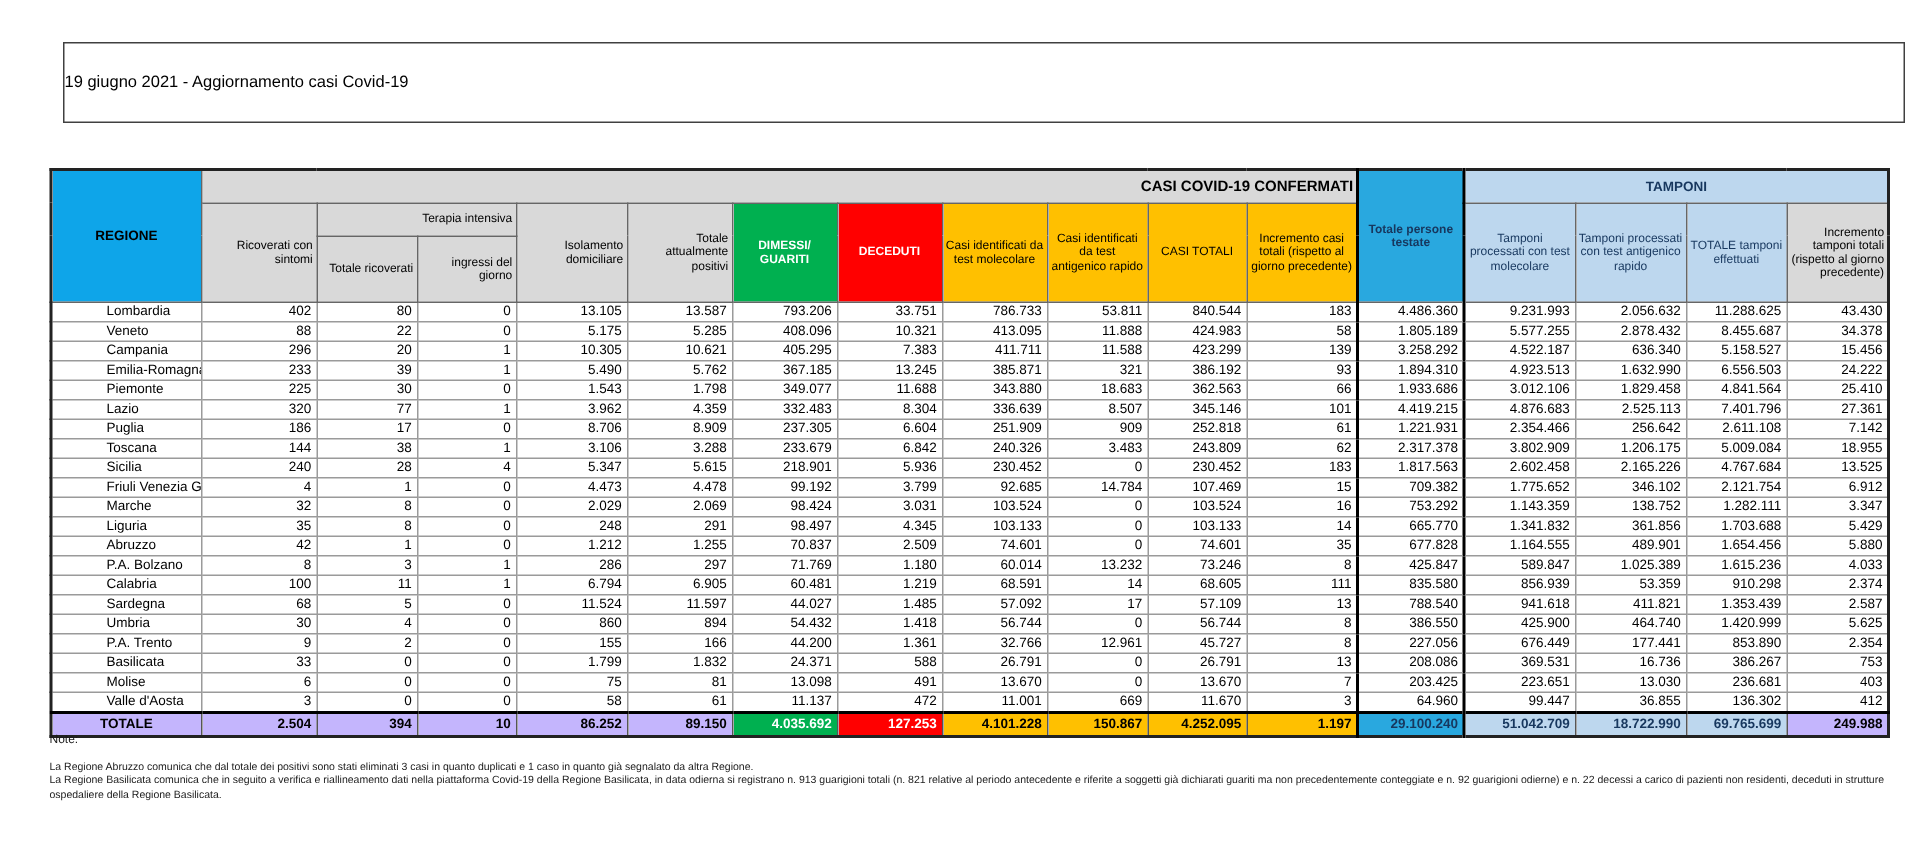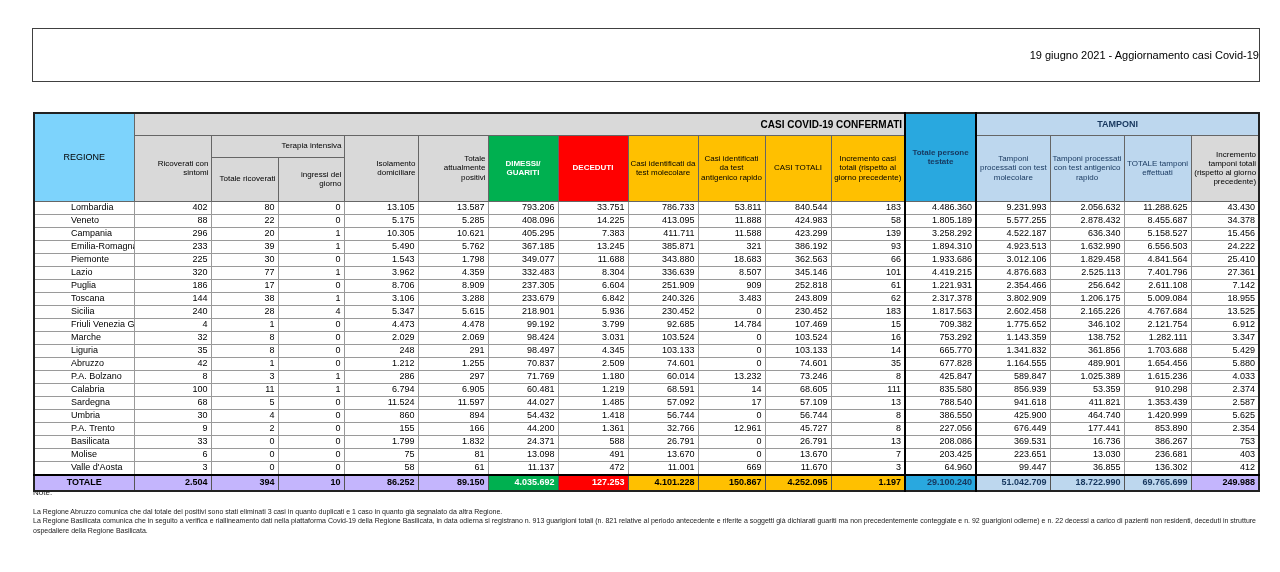--- a/index.html
+++ b/index.html
@@ -2,23 +2,23 @@
 <html><head>
 <meta charset="utf-8">
 <style>
   html,body{margin:0;padding:0;background:#ffffff;}
   body{
     width:1280px;height:572px;position:relative;
     font-family:"Liberation Sans","DejaVu Sans",sans-serif;
     color:#000;
   }
   .title-box{
-    position:absolute;left:32px;top:28px;width:1226px;height:52px;
+    position:absolute;left:42px;top:28px;width:1226px;height:52px;
     border:1px solid #404040;
-    display:flex;flex-direction:column;justify-content:center;align-items:flex-end;
+    display:flex;flex-direction:column;justify-content:center;align-items:flex-start;
     gap:6px;
   }
   .title-box .t1,.title-box .t2{font-size:11px;color:#000;}
   table.covid{
     position:absolute;left:33px;top:112px;
     border-collapse:collapse;table-layout:fixed;width:1225px;
     border:2px solid #222;
   }
   th,td{overflow:hidden;}
   thead th{
@@ -33,21 +33,21 @@
     background:#fff;white-space:nowrap;
   }
   tbody td.region{text-align:left;padding-left:36px;}
   tbody td.num{text-align:right;}
   tfoot td{
     border:1px solid #555;border-top:2px solid #000;
     font-size:9px;font-weight:bold;text-align:right;
     padding:0 3px;height:14px;line-height:13px;white-space:nowrap;
   }
   tfoot td.region{text-align:center;}
-  .c-gray{background:#7dd3fc;font-weight:normal;}
+  .c-gray{background:#0ea5e9;font-weight:bold;}
   .c-lgray{background:#D9D9D9;text-align:right;}
   .c-green{background:#00B050;color:#fff;font-weight:bold;}
   .c-red{background:#FF0000;color:#fff;font-weight:bold;}
   .c-yellow{background:#FFC000;color:#000;}
   .c-blue{background:#29A8DF;color:#17375E;font-weight:bold;}
   .c-lblue{background:#BDD7EE;color:#17375E;}
   .c-tgray{background:#c4b5fd;}
   .tk{border-left:2px solid #000 !important;border-right:2px solid #000 !important;}
   thead th{word-wrap:break-word;}
   .notes{
@@ -133,21 +133,21 @@
         <td class="num">43.430</td>
       </tr>
       <tr>
         <td class="region">Veneto</td>
         <td class="num">88</td>
         <td class="num">22</td>
         <td class="num">0</td>
         <td class="num">5.175</td>
         <td class="num">5.285</td>
         <td class="num">408.096</td>
-        <td class="num">14.225</td>
+        <td class="num">10.321</td>
         <td class="num">413.095</td>
         <td class="num">11.888</td>
         <td class="num">424.983</td>
         <td class="num">58</td>
         <td class="num tk">1.805.189</td>
         <td class="num">5.577.255</td>
         <td class="num">2.878.432</td>
         <td class="num">8.455.687</td>
         <td class="num">34.378</td>
       </tr>

